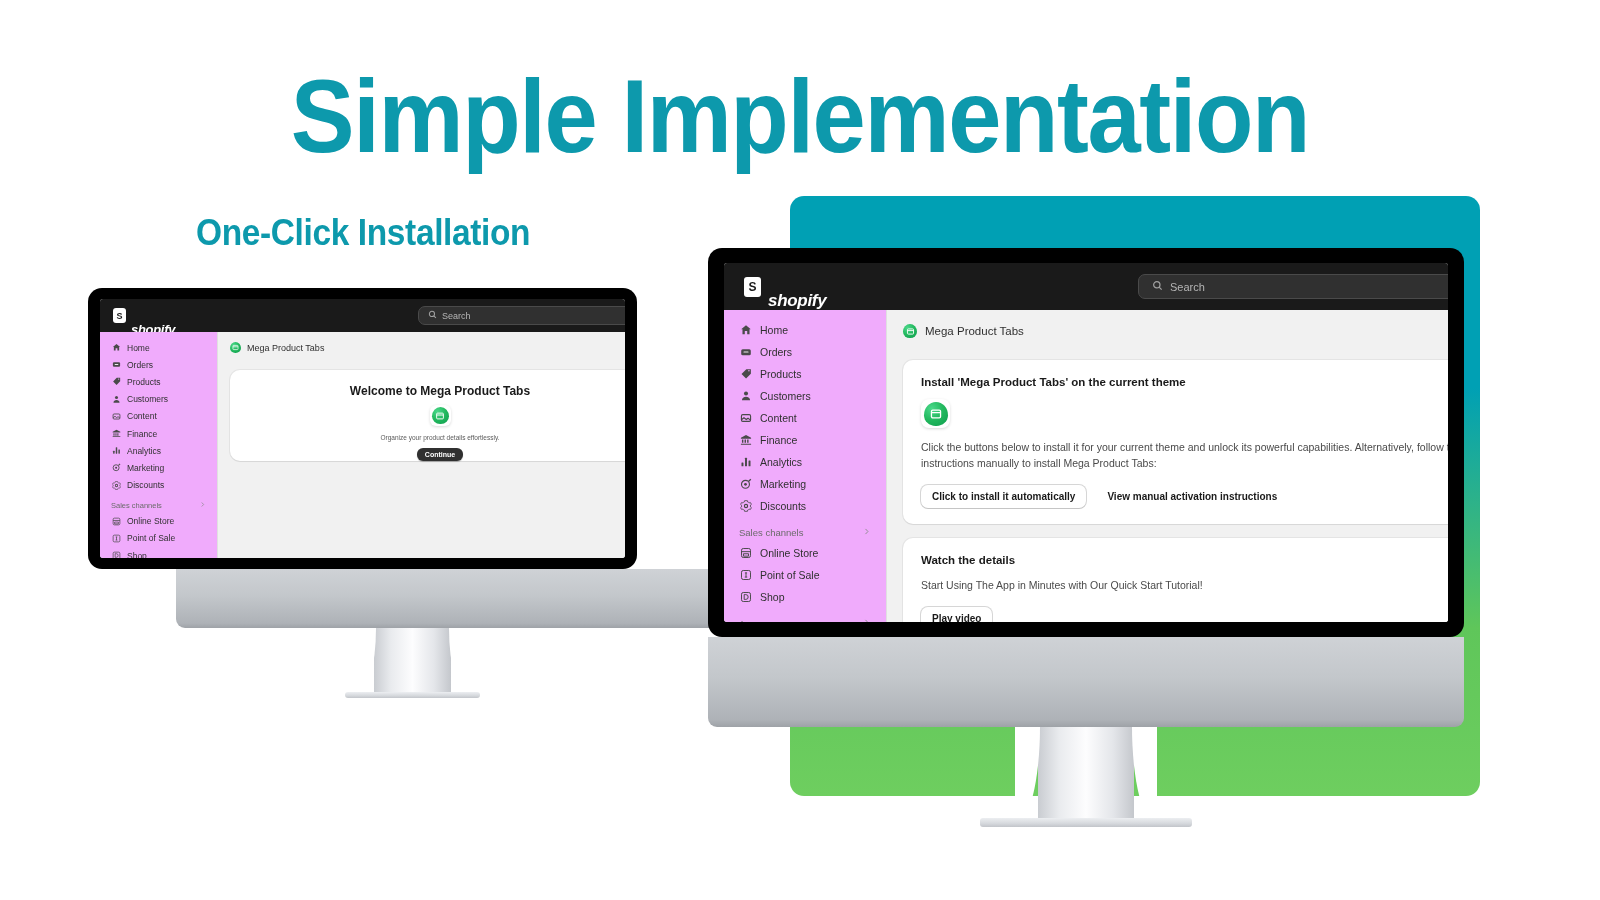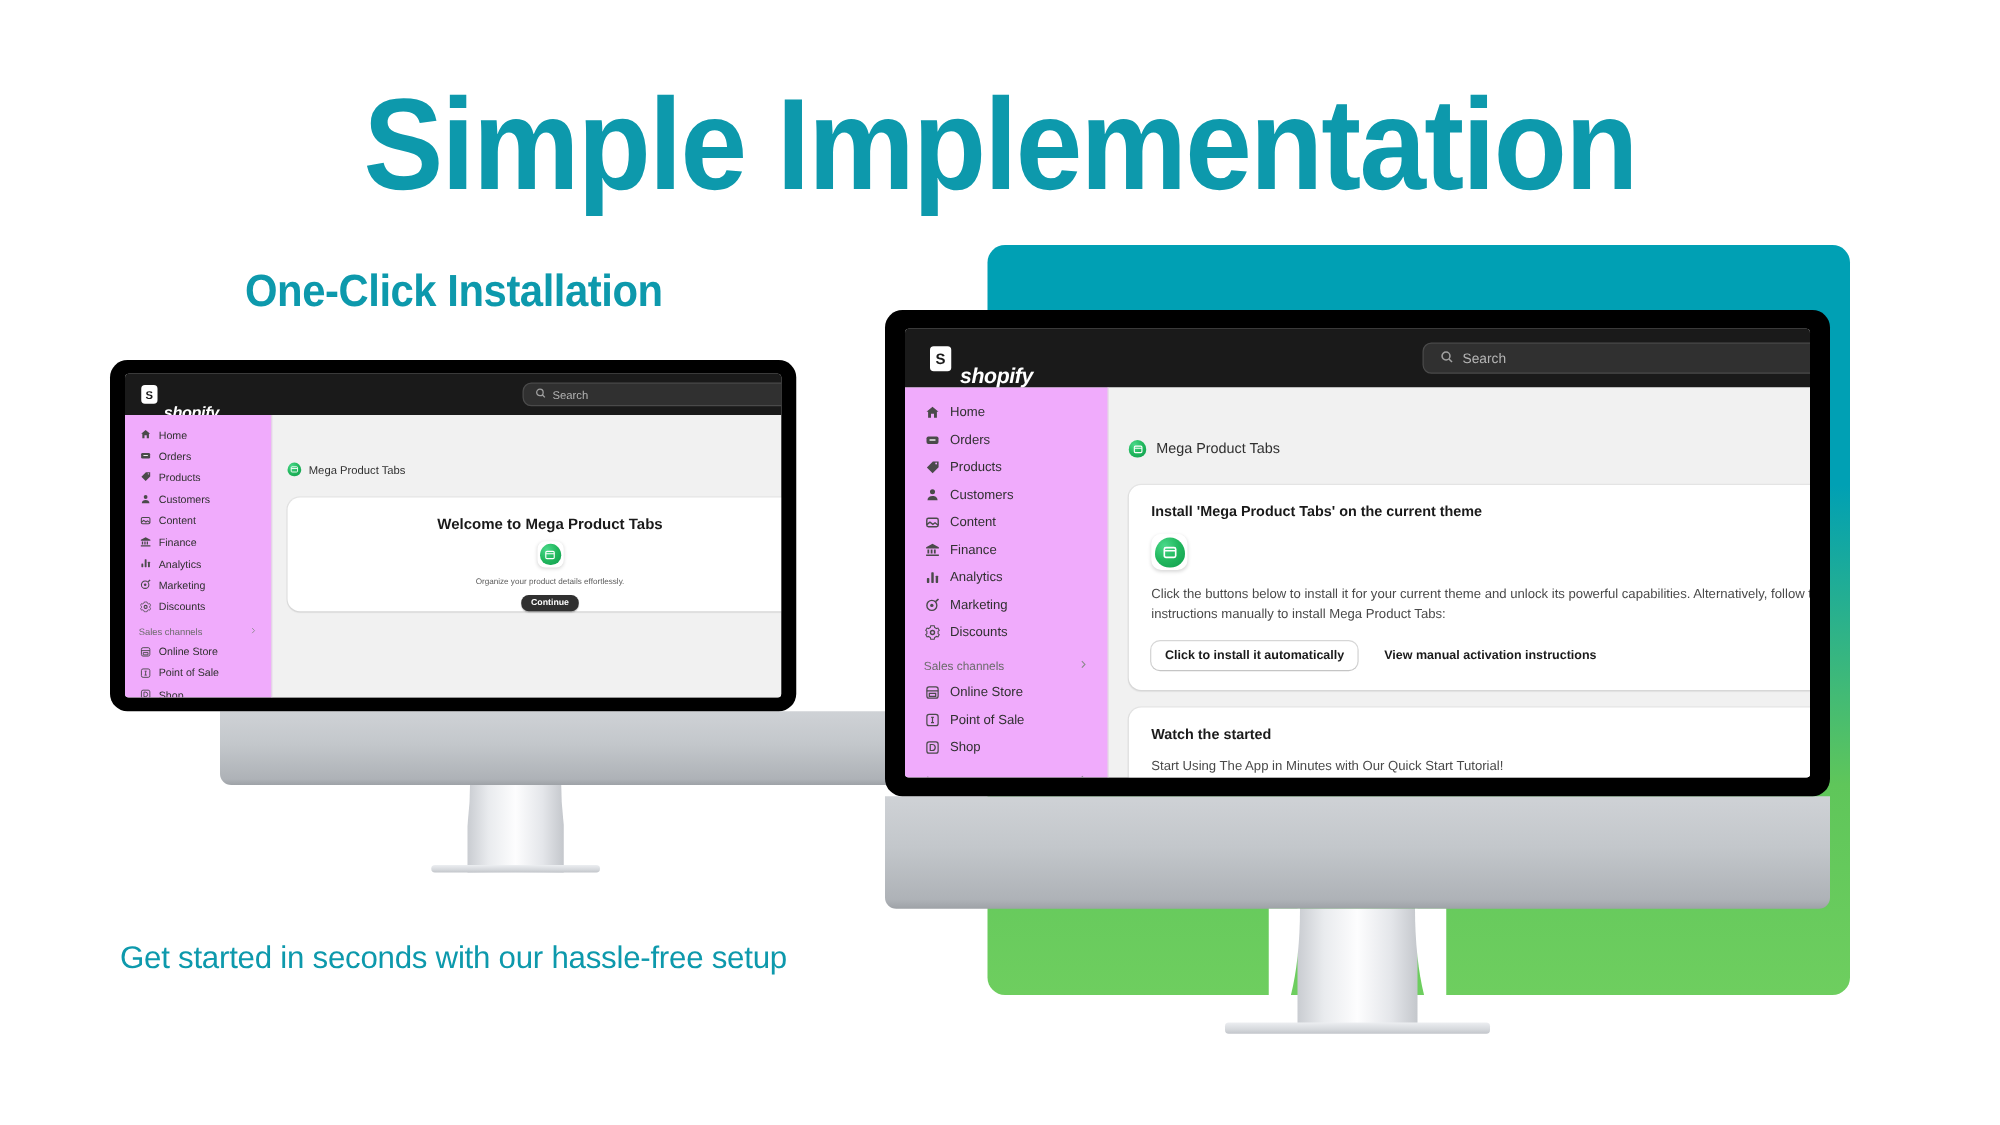--- a/index.html
+++ b/index.html
@@ -119,21 +119,21 @@
     height: 100%;
     overflow: hidden;
   }
   .sf-main { flex: 1 1 auto; background: #f1f1f1; height: 100%; overflow: hidden; position: relative; }
 
   .nav-item { display: flex; align-items: center; color: #303030; white-space: nowrap; }
   .nav-item .nicon { flex: 0 0 auto; display: inline-flex; align-items: center; justify-content: center; color: #4a4a4a; }
   .nav-group { display: flex; align-items: center; justify-content: space-between; color: #6b6b6b; white-space: nowrap; gap: 18px; }
   .nav-group .chev { color: #8a8a8a; }
 
-  .mainhead { display: flex; align-items: center; color: #303030; white-space: nowrap; margin-top: 28px; }
+  .mainhead { display: flex; align-items: center; color: #303030; white-space: nowrap; }
   .appicon {
     flex: 0 0 auto; border-radius: 50% 50% 48% 48% / 55% 55% 45% 45%;
     background: radial-gradient(circle at 32% 28%, #4ad98a 0%, #22b85e 48%, #0f9d4e 100%);
     display: inline-flex; align-items: center; justify-content: center;
     color: #fff;
   }
   .appicon-box {
     background: #fff; border-radius: 5px; display:inline-flex;
     align-items:center; justify-content:center;
     box-shadow: 0 1px 3px rgba(0,0,0,.15);
@@ -224,21 +224,20 @@
   #mon-right .btnrow { display: flex; align-items: center; gap: 10px; margin-top: 13px; }
   #mon-right .btn { font-size: 10px; padding: 6px 11px; }
 </style>
 </head>
 <body>
 
 <div class="stage">
 
   <div class="headline">Simple Implementation</div>
   <div class="subhead">One-Click Installation</div>
-  <div class="caption">Get started in seconds with our hassle-free setup</div>
 
   <div class="deco-panel"></div>
 
   <div class="monitor" id="mon-left">
     <div class="mon-base"></div>
     <div class="mon-neck"></div>
     <div class="mon-foot"></div>
 
     <div class="mon-bezel">
       <div class="mon-screen">
@@ -584,21 +583,21 @@
                 </span>
               </div>
               <div class="card-text">Click the buttons below to install it for your current theme and unlock its powerful capabilities. Alternatively, follow the instructions manually to install Mega Product Tabs:</div>
               <div class="btnrow">
                 <span class="btn">Click to install it automatically</span>
                 <span class="btn btn-plain">View manual activation instructions</span>
               </div>
             </div>
 
             <div class="card big-card">
-              <div class="card-title">Watch the started</div>
+              <div class="card-title">Watch the details</div>
               <div class="card-text">Start Using The App in Minutes with Our Quick Start Tutorial!</div>
               <div class="btnrow">
                 <span class="btn">Play video</span>
               </div>
             </div>
           </div>
         </div>
 
       </div>
     </div>

